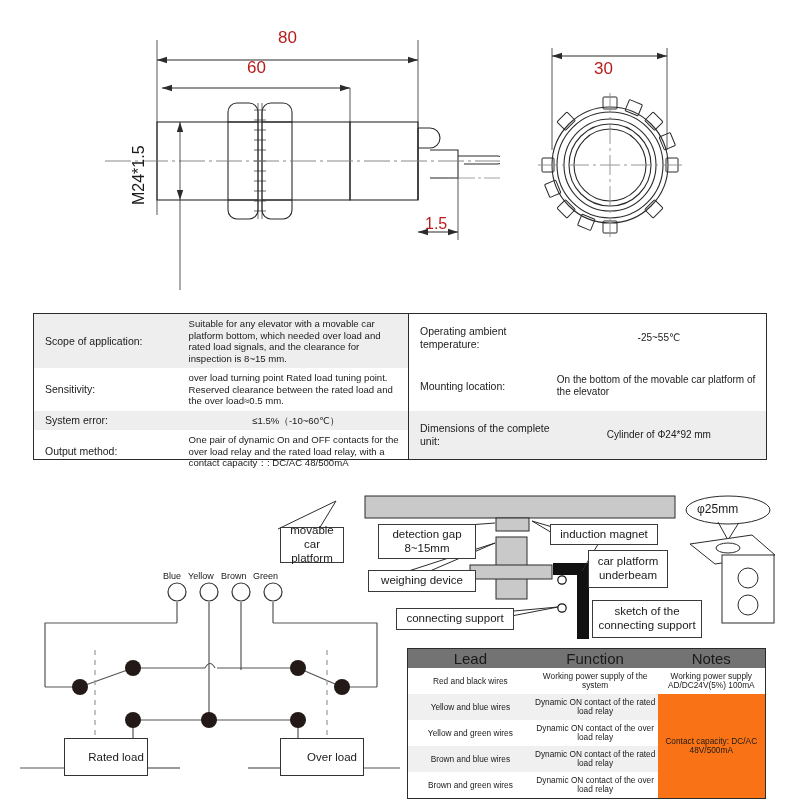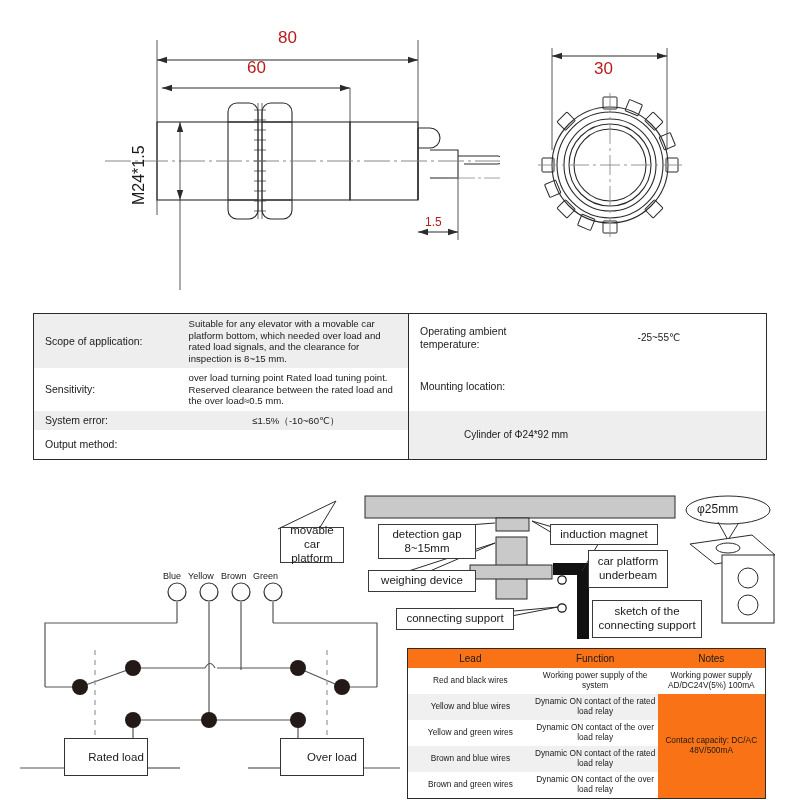--- a/index.html
+++ b/index.html
@@ -22,21 +22,21 @@
           padding:4px 5px;box-sizing:border-box;font-size:9.6px;line-height:1.2;}
   .spec-col.right .spec-k{width:40%;font-size:10.5px;}
   .spec-col.right .spec-v{width:60%;font-size:10px;}
 
   
   .lead-tbl{position:absolute;left:407px;top:648px;width:359px;height:137px;
             border:1px solid #2b2b2b;border-collapse:collapse;background:#fff;
             table-layout:fixed;box-sizing:border-box;}
   .lead-tbl td,.lead-tbl th{border:0;text-align:center;vertical-align:middle;
             font-weight:normal;line-height:1.16;padding:1px 2px;}
-  .lead-tbl thead th{font-size:10px;background:#f97316;height:17px;margin-left:40px;}
+  .lead-tbl thead th{font-size:15px;background:#737373;height:17px;margin-left:40px;}
   .lead-tbl tbody td{font-size:8.3px;height:24px;}
   .lead-tbl tbody tr.shade td{background:#f0f0f0;}
   .c-lead{width:35%;} .c-fn{width:35%;} .c-note{width:30%;}
 
   
   .callout{position:absolute;border:1px solid #3a3a3a;background:#fff;
            display:flex;align-items:center;justify-content:center;
            text-align:center;font-size:11.5px;line-height:1.2;box-sizing:border-box;
            padding:2px 4px;}
   .lbl{position:absolute;font-size:9px;}
@@ -106,21 +106,21 @@
 
     <line x1="418" y1="232" x2="458" y2="232"></line>
     <path d="M418 232 l10 -3.2 v6.4 z" fill="#2b2b2b" stroke="none"></path>
     <path d="M458 232 l-10 -3.2 v6.4 z" fill="#2b2b2b" stroke="none"></path>
     <line x1="458" y1="178" x2="458" y2="240" stroke-width="0.8"></line>
   </g>
 </svg>
 
 <div class="dim" style="left:278px;top:28px;">80</div>
 <div class="dim" style="left:247px;top:58px;">60</div>
-<div class="dim" style="left:425px;top:215px;font-size:12px;">1.5</div>
+<div class="dim" style="left:425px;top:215px;font-size:16px;">1.5</div>
 <div class="abs" style="left:130px;top:205px;font-size:16px;transform:rotate(-90deg);transform-origin:left top;
             white-space:nowrap;">M24*1.5</div>
 
 <svg class="abs" style="left:500px;top:0;" width="300" height="300" viewBox="0 0 300 300">
   <g stroke="#2b2b2b" fill="none" stroke-width="1.1">
     <line x1="52" y1="48" x2="52" y2="150" stroke-width="0.8"></line>
     <line x1="167" y1="48" x2="167" y2="150" stroke-width="0.8"></line>
     <line x1="52" y1="56" x2="167" y2="56"></line>
     <path d="M52 56 l10 -3.2 v6.4 z" fill="#2b2b2b" stroke="none"></path>
     <path d="M167 56 l-10 -3.2 v6.4 z" fill="#2b2b2b" stroke="none"></path>
@@ -161,31 +161,34 @@
     <div class="spec-row" style="flex:1.65">
       <div class="spec-k">Sensitivity:</div>
       <div class="spec-v">over load turning point Rated load tuning point. Reserved clearance between the rated load and the over load≈0.5 mm.</div>
     </div>
     <div class="spec-row shade" style="flex:0.95">
       <div class="spec-k">System error:</div>
       <div class="spec-v">≤1.5%（-10~60℃）</div>
     </div>
     <div class="spec-row" style="flex:2.0">
       <div class="spec-k">Output method:</div>
+      <div class="spec-v">One pair of dynamic On and OFF contacts for the over load relay and the rated load relay, with a contact capacity：: DC/AC 48/500mA</div>
     </div>
   </div>
   <div class="spec-col right">
     <div class="spec-row">
       <div class="spec-k">Operating ambient temperature:</div>
       <div class="spec-v">-25~55℃</div>
     </div>
     <div class="spec-row">
       <div class="spec-k">Mounting location:</div>
+      <div class="spec-v">On the bottom of the movable car platform of the elevator</div>
     </div>
     <div class="spec-row shade">
+      <div class="spec-k">Dimensions of the complete unit:</div>
       <div class="spec-v">Cylinder of Φ24*92 mm</div>
     </div>
   </div>
 </div>
 
 <svg class="abs" style="left:270px;top:485px;" width="440" height="160" viewBox="0 0 440 160">
   <g stroke="#2b2b2b" fill="none" stroke-width="1">
 
     <rect x="95" y="11" width="310" height="22" fill="#c9c9c9"></rect>
 

